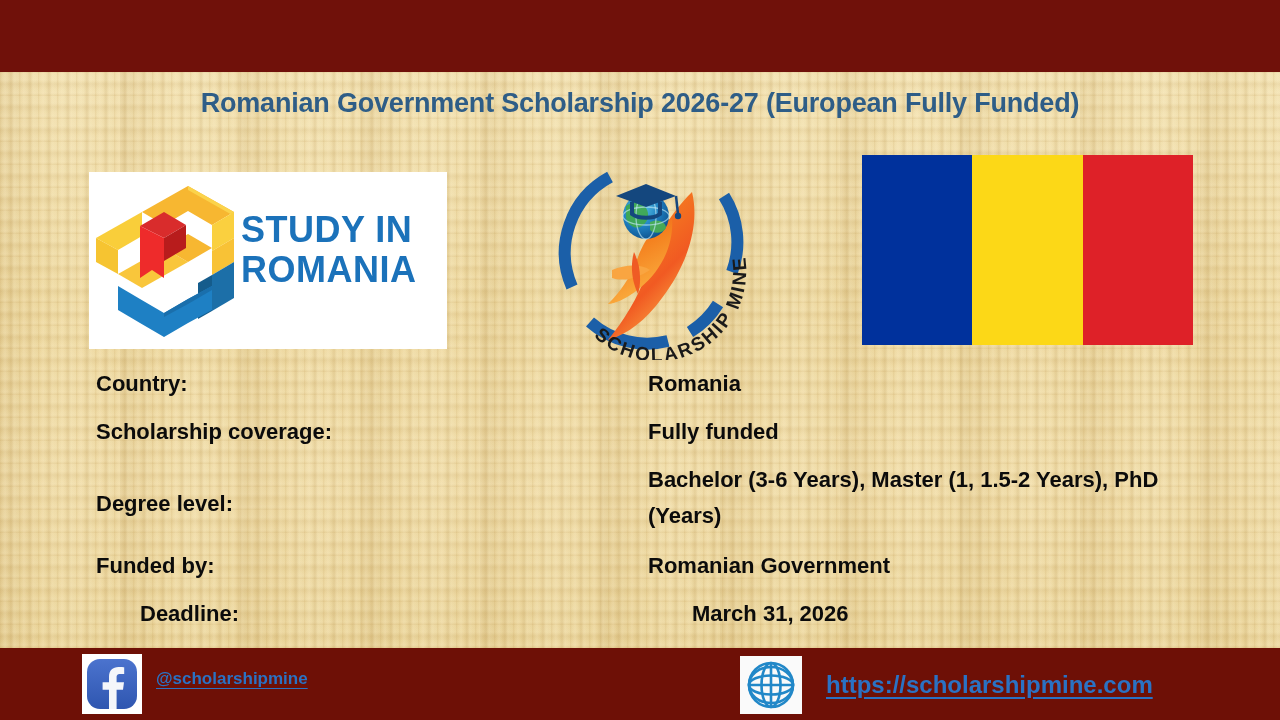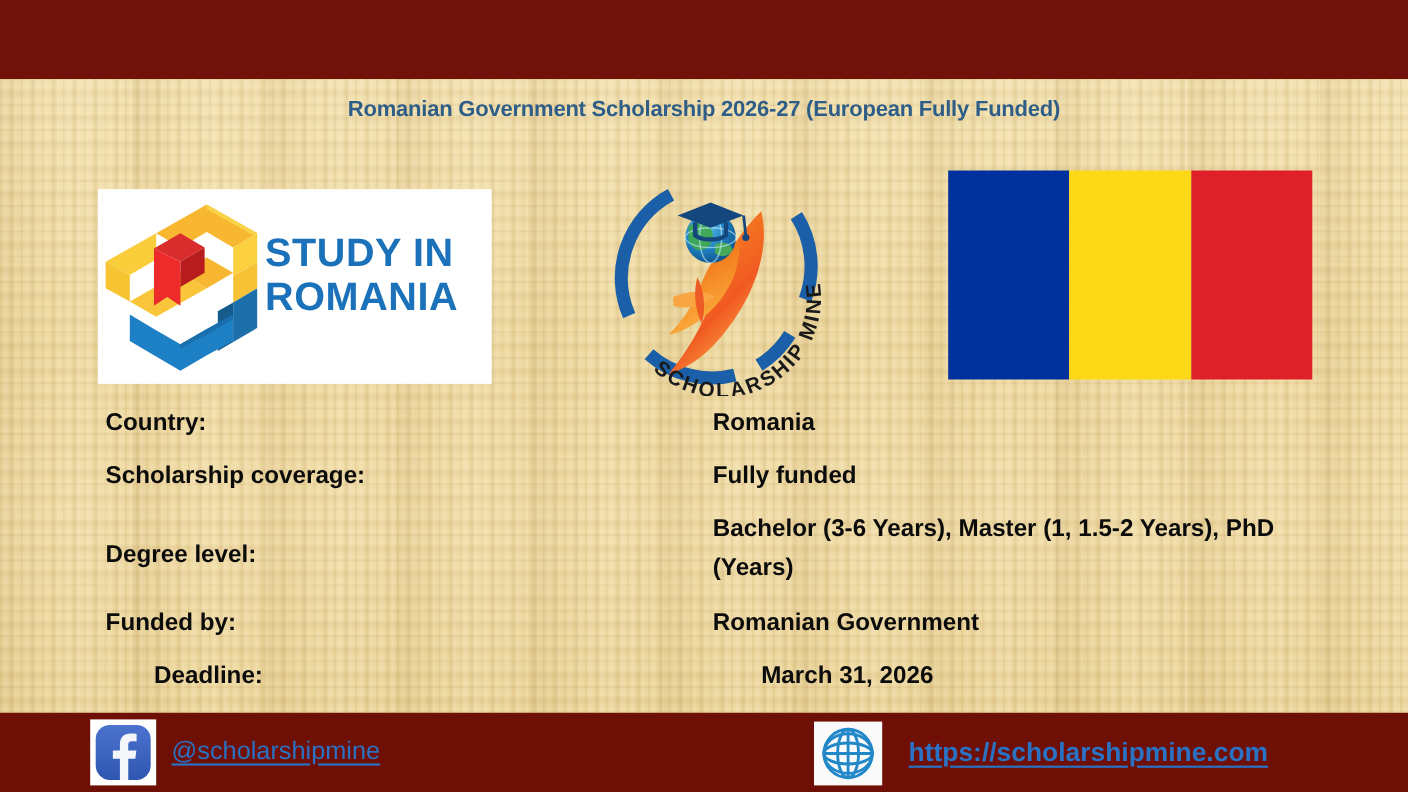--- a/index.html
+++ b/index.html
@@ -48,21 +48,21 @@
         rgba(160,122,56,0.00) 40px,
         rgba(255,248,220,0.12) 70px,
         rgba(160,122,56,0.00) 120px),
       linear-gradient(180deg,#f1dfae 0%,#ecd69c 40%,#eed9a3 70%,#e9d296 100%);
   }
 
   
   .title {
     position:absolute; left:0; top:88px; width:1280px;
     text-align:center;
-    font-size:20px; font-weight:bold;
+    font-size:27px; font-weight:bold;
     color:#2e5d87;
     letter-spacing:-0.2px;
     white-space:nowrap;
   }
 
   
   .sir-card {
     position:absolute; left:89px; top:172px; width:358px; height:177px;
     background:#ffffff;
   }
@@ -109,21 +109,21 @@
   .footer {
     position:absolute; left:0; top:648px; width:1280px; height:72px;
     background:#6e1006;
   }
   .fb-icon-box {
     position:absolute; left:82px; top:654px; width:60px; height:60px;
     background:#ffffff; display:flex; align-items:center; justify-content:center;
   }
   .fb-link {
     position:absolute; left:156px; top:669px;
-    font-size:23px; font-weight:normal; color:#2a72c4;
+    font-size:17px; font-weight:bold; color:#2a72c4;
     text-decoration:underline; text-underline-offset:4px;
   }
   .globe-icon-box {
     position:absolute; left:740px; top:656px; width:62px; height:58px;
     background:#fafafa; display:flex; align-items:center; justify-content:center;
   }
   .web-link {
     position:absolute; left:826px; top:671px;
     font-size:24px; font-weight:bold; color:#2a72c4;
     text-decoration:underline; text-underline-offset:4px;text-align:right;

